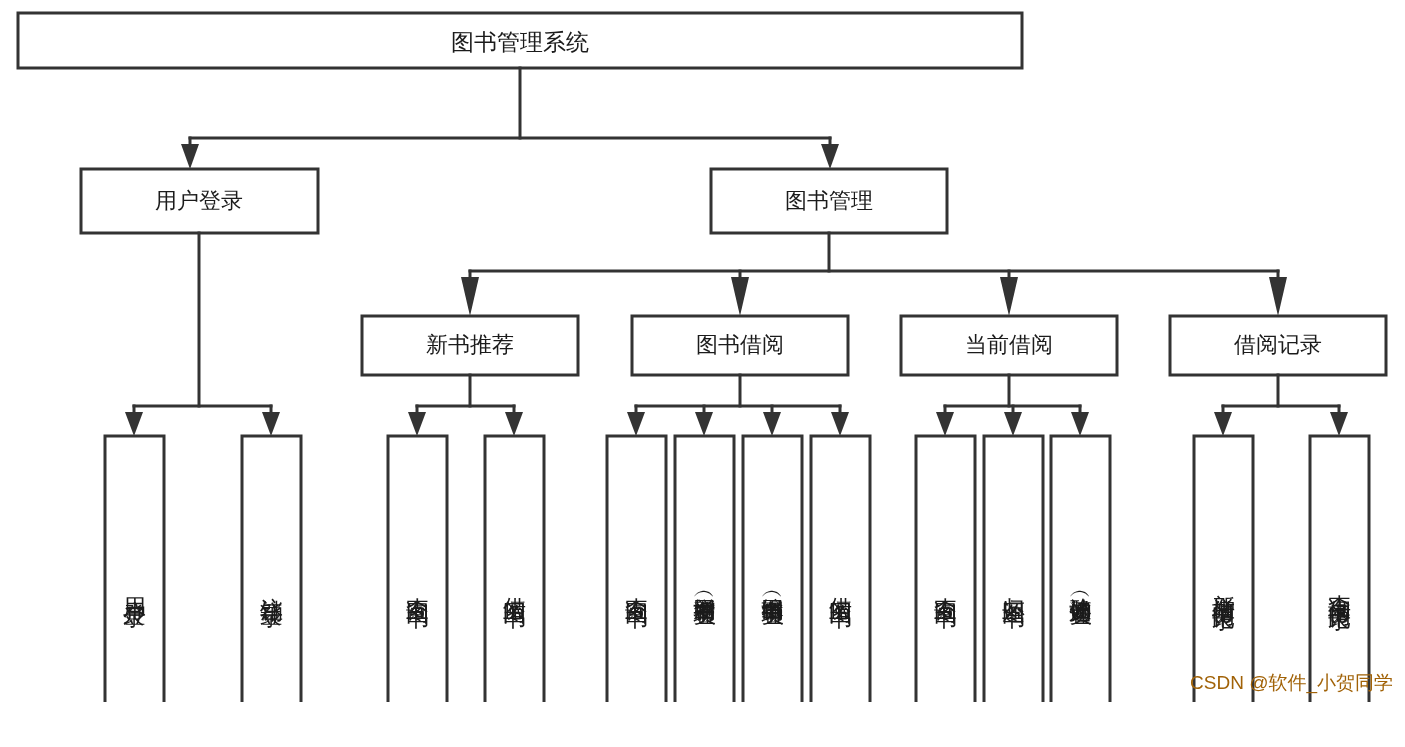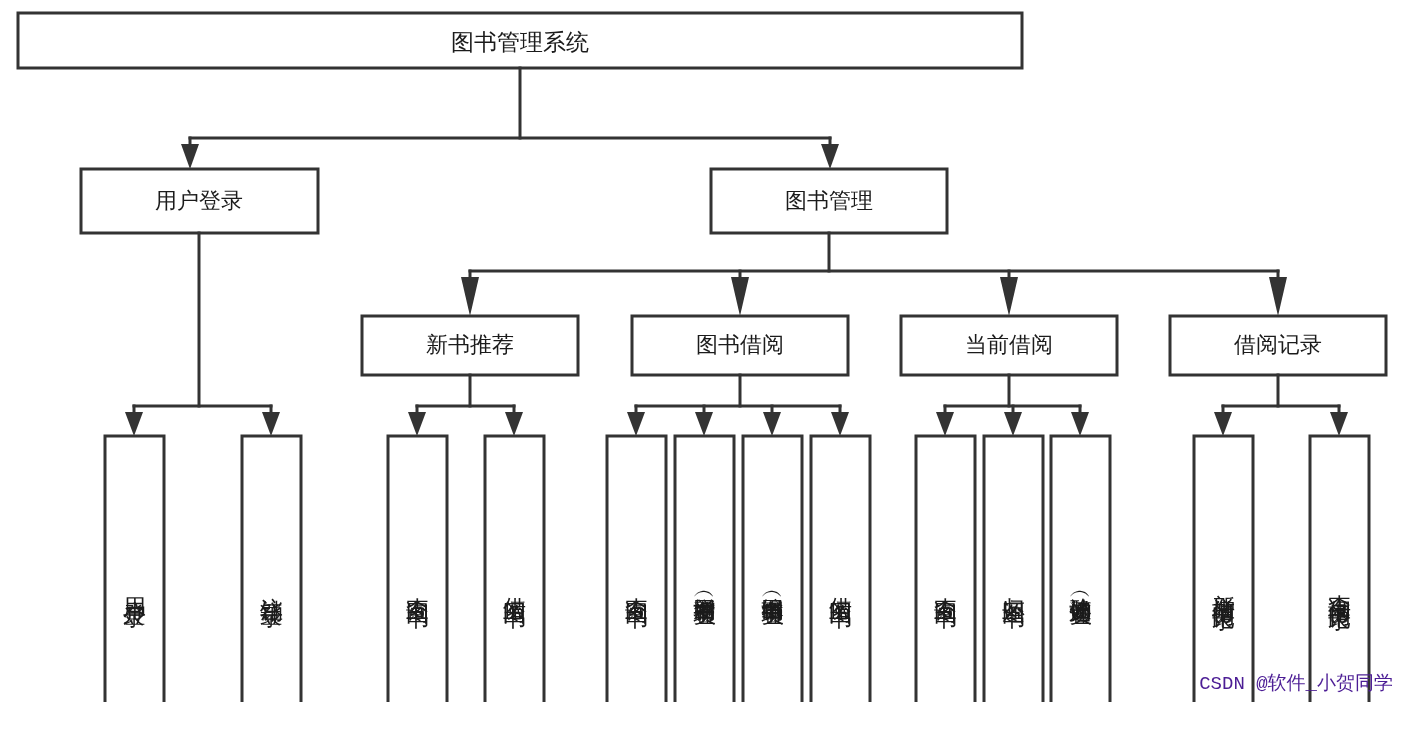--- a/index.html
+++ b/index.html
@@ -69,23 +69,23 @@
     white-space: nowrap;
   }
   .vlabel.tight {
     letter-spacing: 1px;
     font-size: 22px;
   }
   .watermark {
     position: absolute;
     right: 12px;
     bottom: 6px;
-    font-family: Liberation Mono, monospace;
+    font-family: Liberation Sans, sans-serif;
     font-size: 19px;
-    color: #4c1d95;
+    color: #a16207;
     white-space: nowrap;
     pointer-events: none;
   }
 </style>
 </head>
 <body>
 
 <div id="diagram-root">
 
   <svg class="flow" viewBox="0 0 1405 747">

